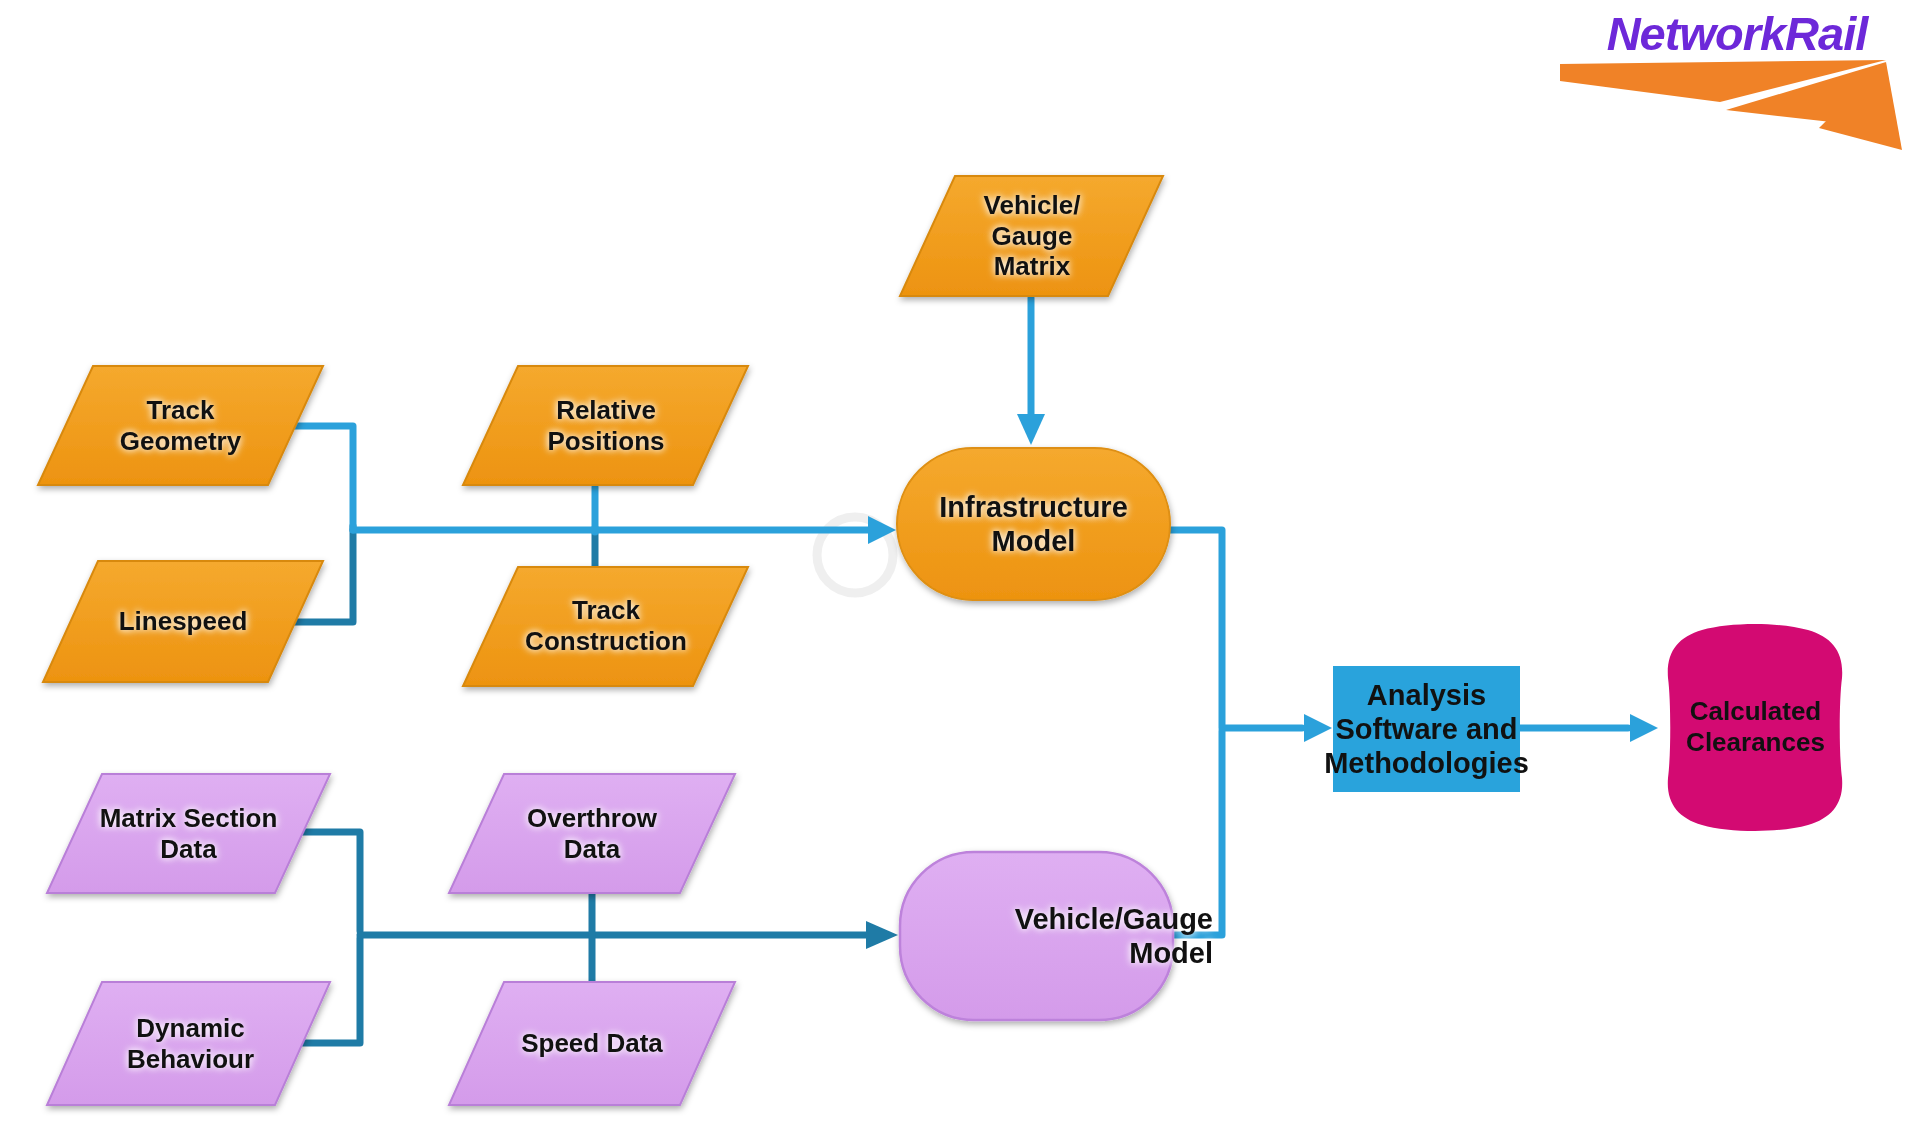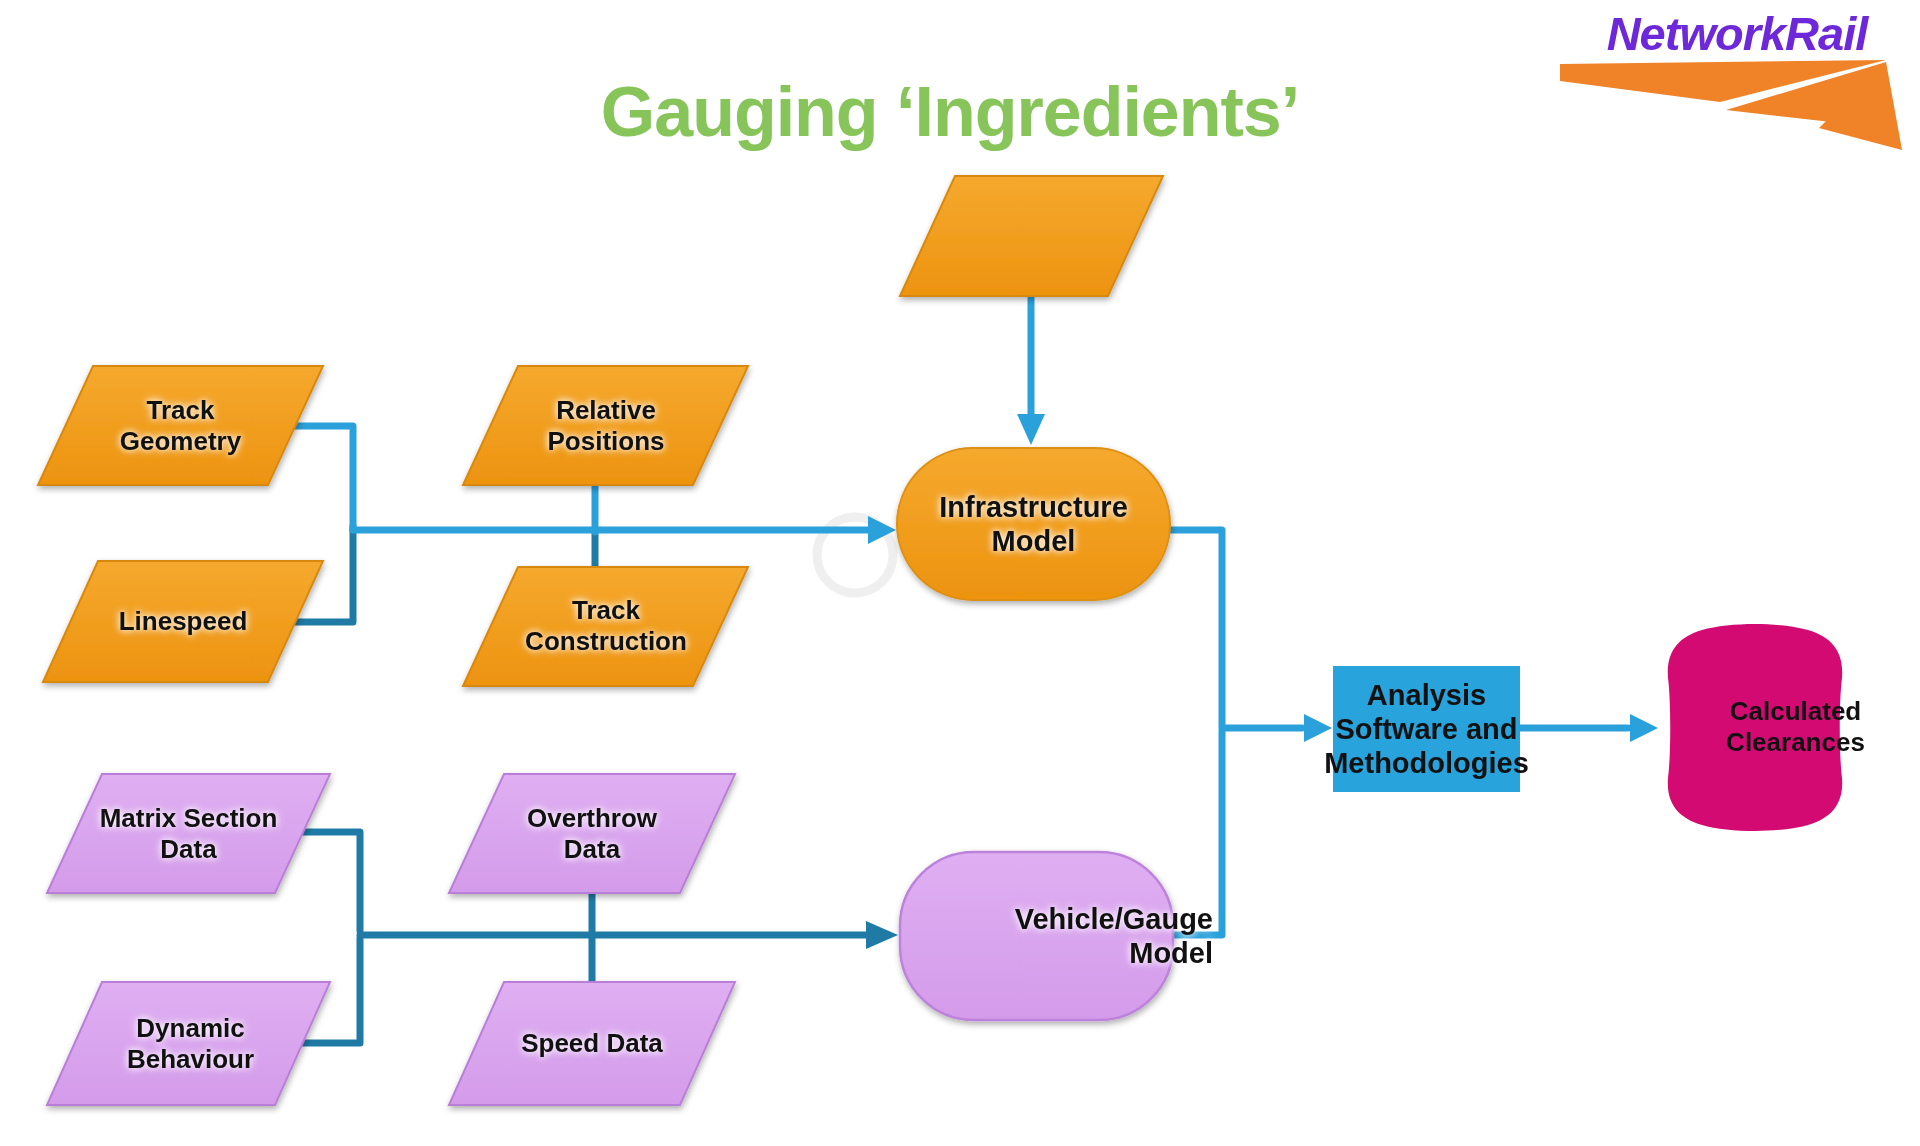--- a/index.html
+++ b/index.html
@@ -105,38 +105,40 @@
              C 1671,755 1671,700 1668,678
              C 1666,652 1678,637 1702,630 Z" fill="#D30A72"></path>
 
     <g fill="#F08227">
       <polygon points="1560,64 1886,60 1720,102 1560,81"></polygon>
       <polygon points="1726,110 1886,62 1849,124"></polygon>
       <polygon points="1819,128 1886,62 1902,150"></polygon>
     </g>
   </svg>
 
-  <div id="page-title">Gauging ‘Ingredients’</div>
   <div id="logo-text">NetworkRail</div>
 
+  <div class="label lbl-node" style="left:902px;top:178px;width:260px;height:116px;">Vehicle/
+Gauge
+Matrix</div>
   <div class="label lbl-node" style="left:40px;top:366px;width:281px;height:119px;">Track
 Geometry</div>
   <div class="label lbl-node" style="left:466px;top:366px;width:280px;height:119px;">Relative
 Positions</div>
   <div class="label lbl-node" style="left:45px;top:562px;width:276px;height:119px;">Linespeed</div>
   <div class="label lbl-node" style="left:466px;top:567px;width:280px;height:118px;">Track
 Construction</div>
   <div class="label lbl-model" style="left:897px;top:448px;width:273px;height:152px;">Infrastructure Model</div>
   <div class="label lbl-node" style="left:49px;top:774px;width:279px;height:119px;">Matrix Section
 Data</div>
   <div class="label lbl-node" style="left:51px;top:982px;width:279px;height:123px;">Dynamic
 Behaviour</div>
   <div class="label lbl-node" style="left:451px;top:774px;width:282px;height:119px;">Overthrow
 Data</div>
   <div class="label lbl-node" style="left:451px;top:982px;width:282px;height:123px;">Speed Data</div>
   <div class="label lbl-model" style="left:940px;top:852px;width:273px;height:168px;text-align:right;">Vehicle/Gauge Model</div>
   <div class="label lbl-analysis" style="left:1333px;top:666px;width:187px;height:126px;">Analysis
 Software and
 Methodologies</div>
-  <div class="label lbl-cc" style="left:1704px;top:624px;width:183px;height:206px;">Calculated
+  <div class="label lbl-cc" style="left:1664px;top:624px;width:183px;height:206px;">Calculated
 Clearances</div>
 
 </div>
 
 </body></html>

